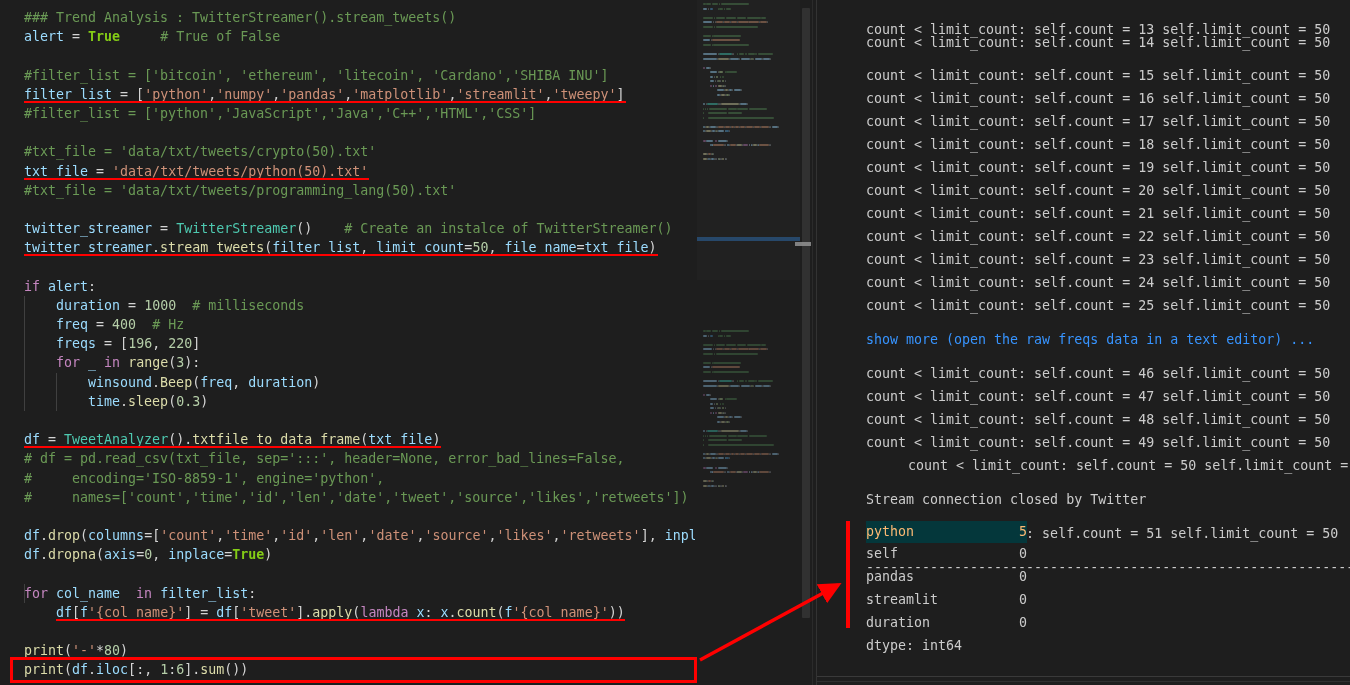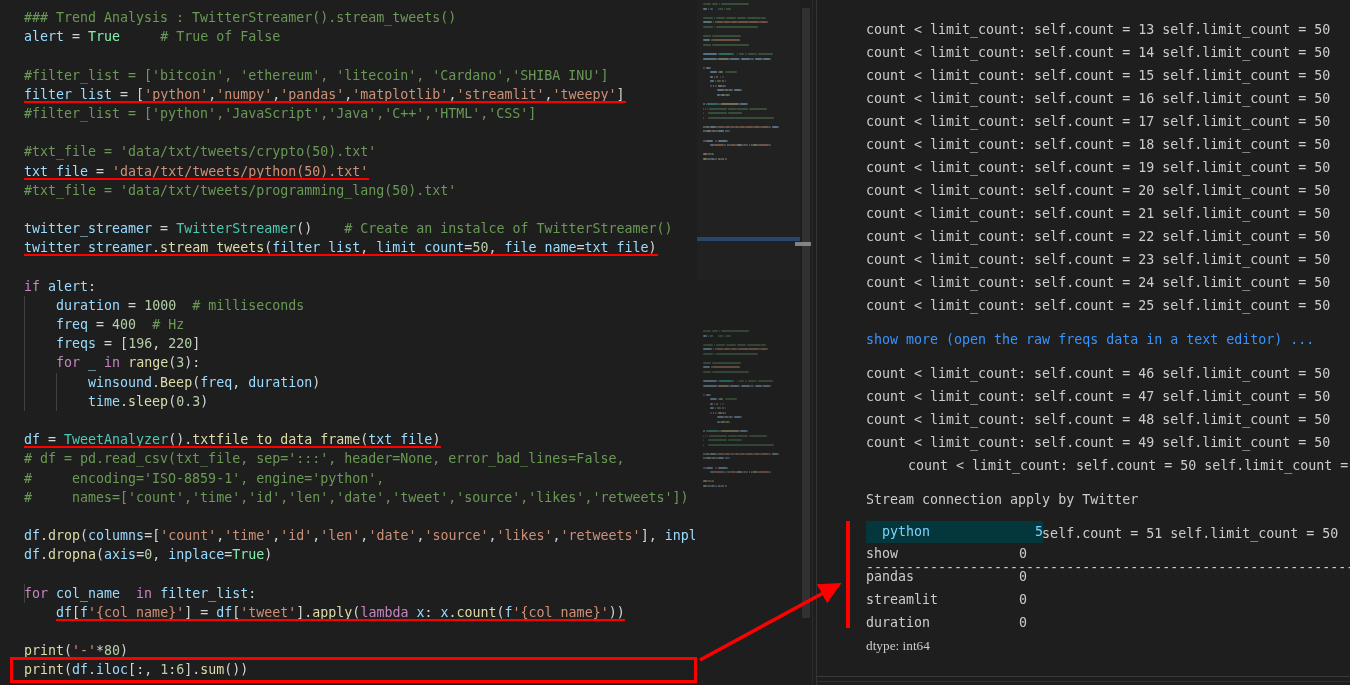--- a/index.html
+++ b/index.html
@@ -17,21 +17,21 @@
   .code{
     position:absolute;left:24px;top:8px;right:0;
     font-size:13.3px;line-height:19.2px;white-space:pre;
     color:#d4d4d4;
   }
   .ln{display:block;height:19.2px;white-space:pre;position:relative;}
   
   .c{color:#6A9955;}              
   .s{color:#CE9178;}              
   .kw{color:#C586C0;}             
-  .kb{color:#86efac;}             
+  .kb{color:#84cc16;font-weight:bold;}             
   .v{color:#9CDCFE;}              
   .fn{color:#DCDCAA;}             
   .cl{color:#4EC9B0;}             
   .n{color:#B5CEA8;}              
   .p{color:#d4d4d4;}              
   
   .ul{position:absolute;height:2px;background:#ff0000;}
   
   .guide{position:absolute;width:1px;background:#404040;}
 
@@ -64,21 +64,21 @@
     position:absolute;left:817px;top:0;width:533px;height:685px;
     background:#1e1e1e;overflow:hidden;
   }
   .oline{
     position:absolute;left:49px;font-size:13.3px;line-height:19px;
     white-space:pre;color:#cccccc;
     font-family:"DejaVu Sans Mono","Liberation Mono",monospace;
   }
   .olink{color:#3794ff;}
   .sumrow{position:absolute;left:49px;white-space:pre;font-size:13.3px;line-height:19px;color:#cccccc;}
-  .sumrow.hl{background:#04373b;color:#7dd3fc;padding:1px 0 2px 16px;left:49px;}
+  .sumrow.hl{background:#04373b;color:#fdba74;padding:1px 0 2px 0;left:49px;}
   .sumkey{display:inline-block;width:131px;}
   .sumval{display:inline-block;width:30px;text-align:right;}
   #outbottomline{position:absolute;left:817px;top:676px;width:533px;height:1px;background:#3a3a3a;}
   #outbottomline2{position:absolute;left:817px;top:681px;width:533px;height:1px;background:#303030;}
 
   
   #redbox{
     position:absolute;left:10px;top:650px;width:687px;height:26px;
     border:3px solid #ff0000;box-sizing:border-box;
   }
@@ -566,49 +566,49 @@
   <div id="edscroll"></div>
   <div id="edthumb"></div>
   <div id="edmark"></div>
 
   <div id="sep"></div>
   <div id="sep2"></div>
 
   <div id="output">
     <div id="outlines">
         <div class="oline" style="top: 20px;">count &lt; limit_count: self.count = 13 self.limit_count = 50</div>
-        <div class="oline" style="top: 43px;">count &lt; limit_count: self.count = 14 self.limit_count = 50</div>
+        <div class="oline" style="top: 33px;">count &lt; limit_count: self.count = 14 self.limit_count = 50</div>
         <div class="oline" style="top: 66px;">count &lt; limit_count: self.count = 15 self.limit_count = 50</div>
         <div class="oline" style="top: 89px;">count &lt; limit_count: self.count = 16 self.limit_count = 50</div>
         <div class="oline" style="top: 112px;">count &lt; limit_count: self.count = 17 self.limit_count = 50</div>
         <div class="oline" style="top: 135px;">count &lt; limit_count: self.count = 18 self.limit_count = 50</div>
         <div class="oline" style="top: 158px;">count &lt; limit_count: self.count = 19 self.limit_count = 50</div>
         <div class="oline" style="top: 181px;">count &lt; limit_count: self.count = 20 self.limit_count = 50</div>
         <div class="oline" style="top: 204px;">count &lt; limit_count: self.count = 21 self.limit_count = 50</div>
         <div class="oline" style="top: 227px;">count &lt; limit_count: self.count = 22 self.limit_count = 50</div>
         <div class="oline" style="top: 250px;">count &lt; limit_count: self.count = 23 self.limit_count = 50</div>
         <div class="oline" style="top: 273px;">count &lt; limit_count: self.count = 24 self.limit_count = 50</div>
         <div class="oline" style="top: 296px;">count &lt; limit_count: self.count = 25 self.limit_count = 50</div>
         <div class="oline olink" style="top: 330px; cursor: pointer;">show more (open the raw freqs data in a text editor) ...</div>
         <div class="oline" style="top: 364px;">count &lt; limit_count: self.count = 46 self.limit_count = 50</div>
         <div class="oline" style="top: 387px;">count &lt; limit_count: self.count = 47 self.limit_count = 50</div>
         <div class="oline" style="top: 410px;">count &lt; limit_count: self.count = 48 self.limit_count = 50</div>
         <div class="oline" style="top: 433px;">count &lt; limit_count: self.count = 49 self.limit_count = 50</div>
         <div class="oline" style="top: 456px; margin-left: 42px;">count &lt; limit_count: self.count = 50 self.limit_count = 50</div>
-        <div class="oline" style="top: 490px;">Stream connection apply by Twitter</div>
+        <div class="oline" style="top: 490px;">Stream connection closed by Twitter</div>
         <div class="oline" style="top: 524px;">count &gt;= limit_count: self.count = 51 self.limit_count = 50</div>
         <div class="oline" style="top: 558px;">--------------------------------------------------------------------------------</div>
       </div>
     <div id="outsummary">
         <div class="sumrow hl" style="top: 521px;"><span class="sumkey">python</span><span class="sumval">5</span></div>
-        <div class="sumrow" style="top: 544px;"><span class="sumkey">show</span><span class="sumval">0</span></div>
+        <div class="sumrow" style="top: 544px;"><span class="sumkey">self</span><span class="sumval">0</span></div>
         <div class="sumrow" style="top: 567px;"><span class="sumkey">pandas</span><span class="sumval">0</span></div>
         <div class="sumrow" style="top: 590px;"><span class="sumkey">streamlit</span><span class="sumval">0</span></div>
         <div class="sumrow" style="top: 613px;"><span class="sumkey">duration</span><span class="sumval">0</span></div>
-        <div class="sumrow" style="top: 636px; font-family: Liberation Serif, serif;">dtype: int64</div>
+        <div class="sumrow" style="top: 636px;">dtype: int64</div>
       </div>
   </div>
   <div id="outbottomline"></div>
   <div id="outbottomline2"></div>
 
   <div id="redbox" style="top: 656.8px;"></div>
   <div id="redbar"></div>
   <svg id="arrowwrap" viewBox="0 0 1350 685">
     <defs>
       <marker id="ah" markerWidth="7" markerHeight="7" refX="5.4" refY="3.2" orient="auto">

